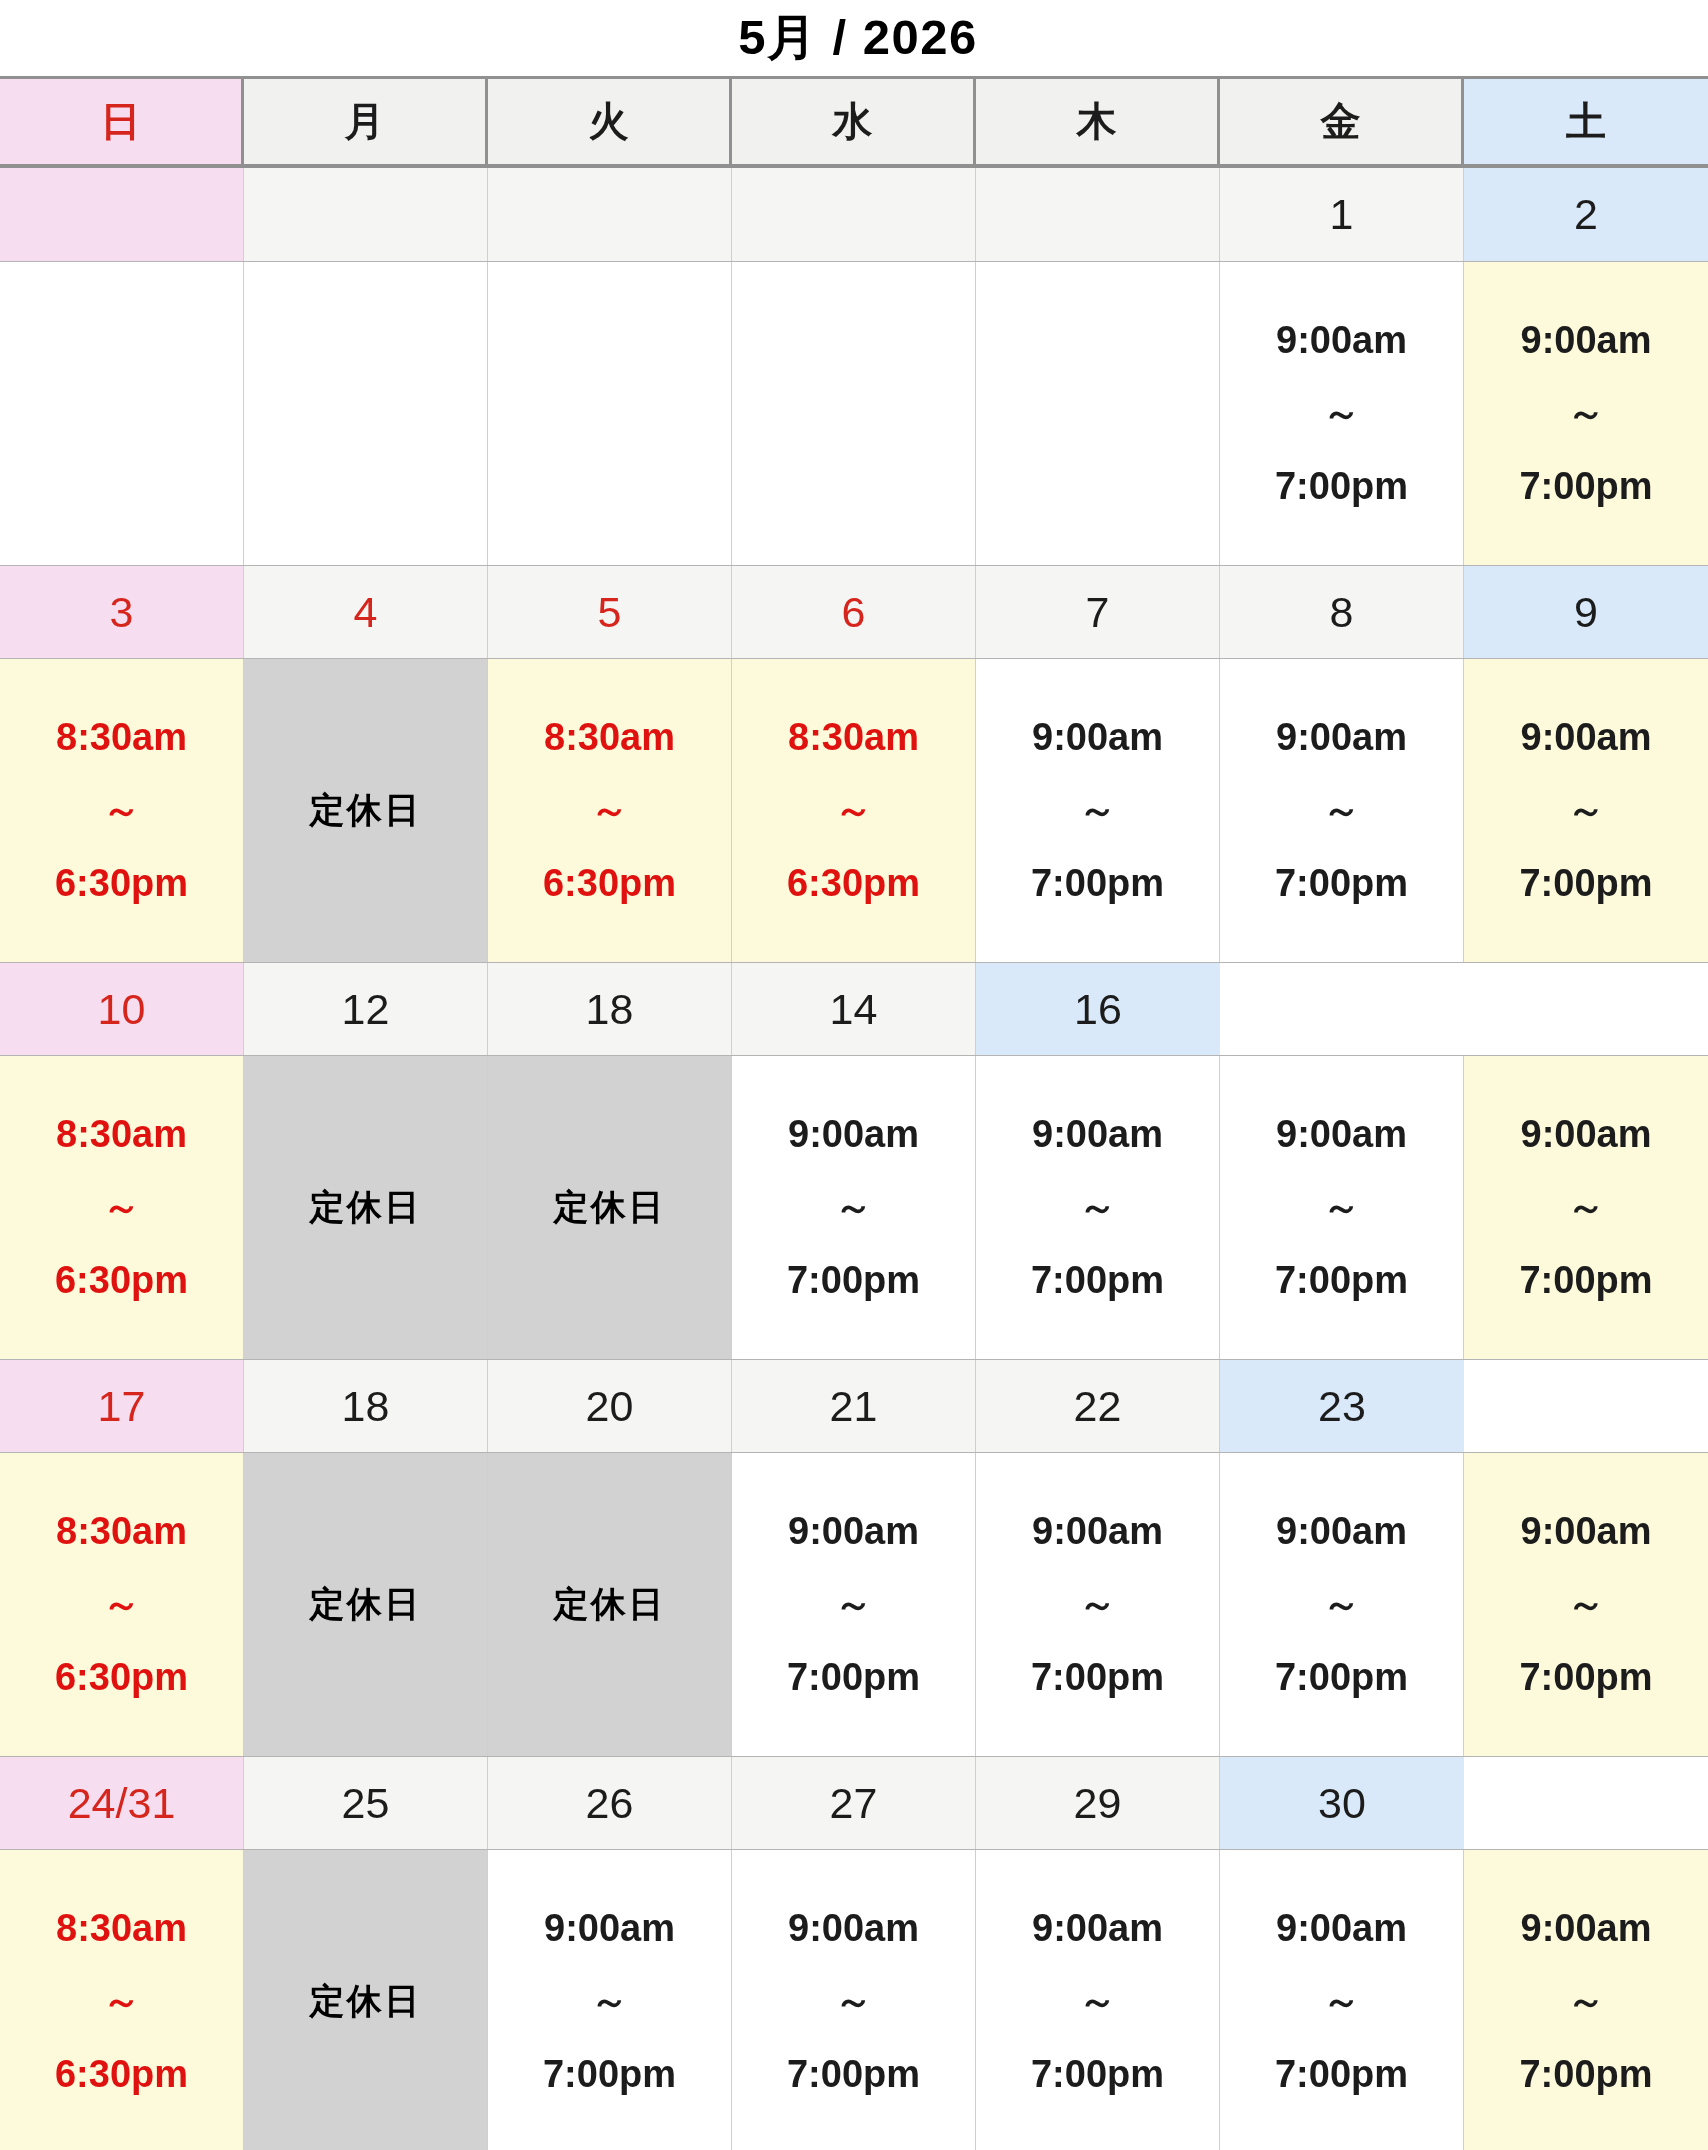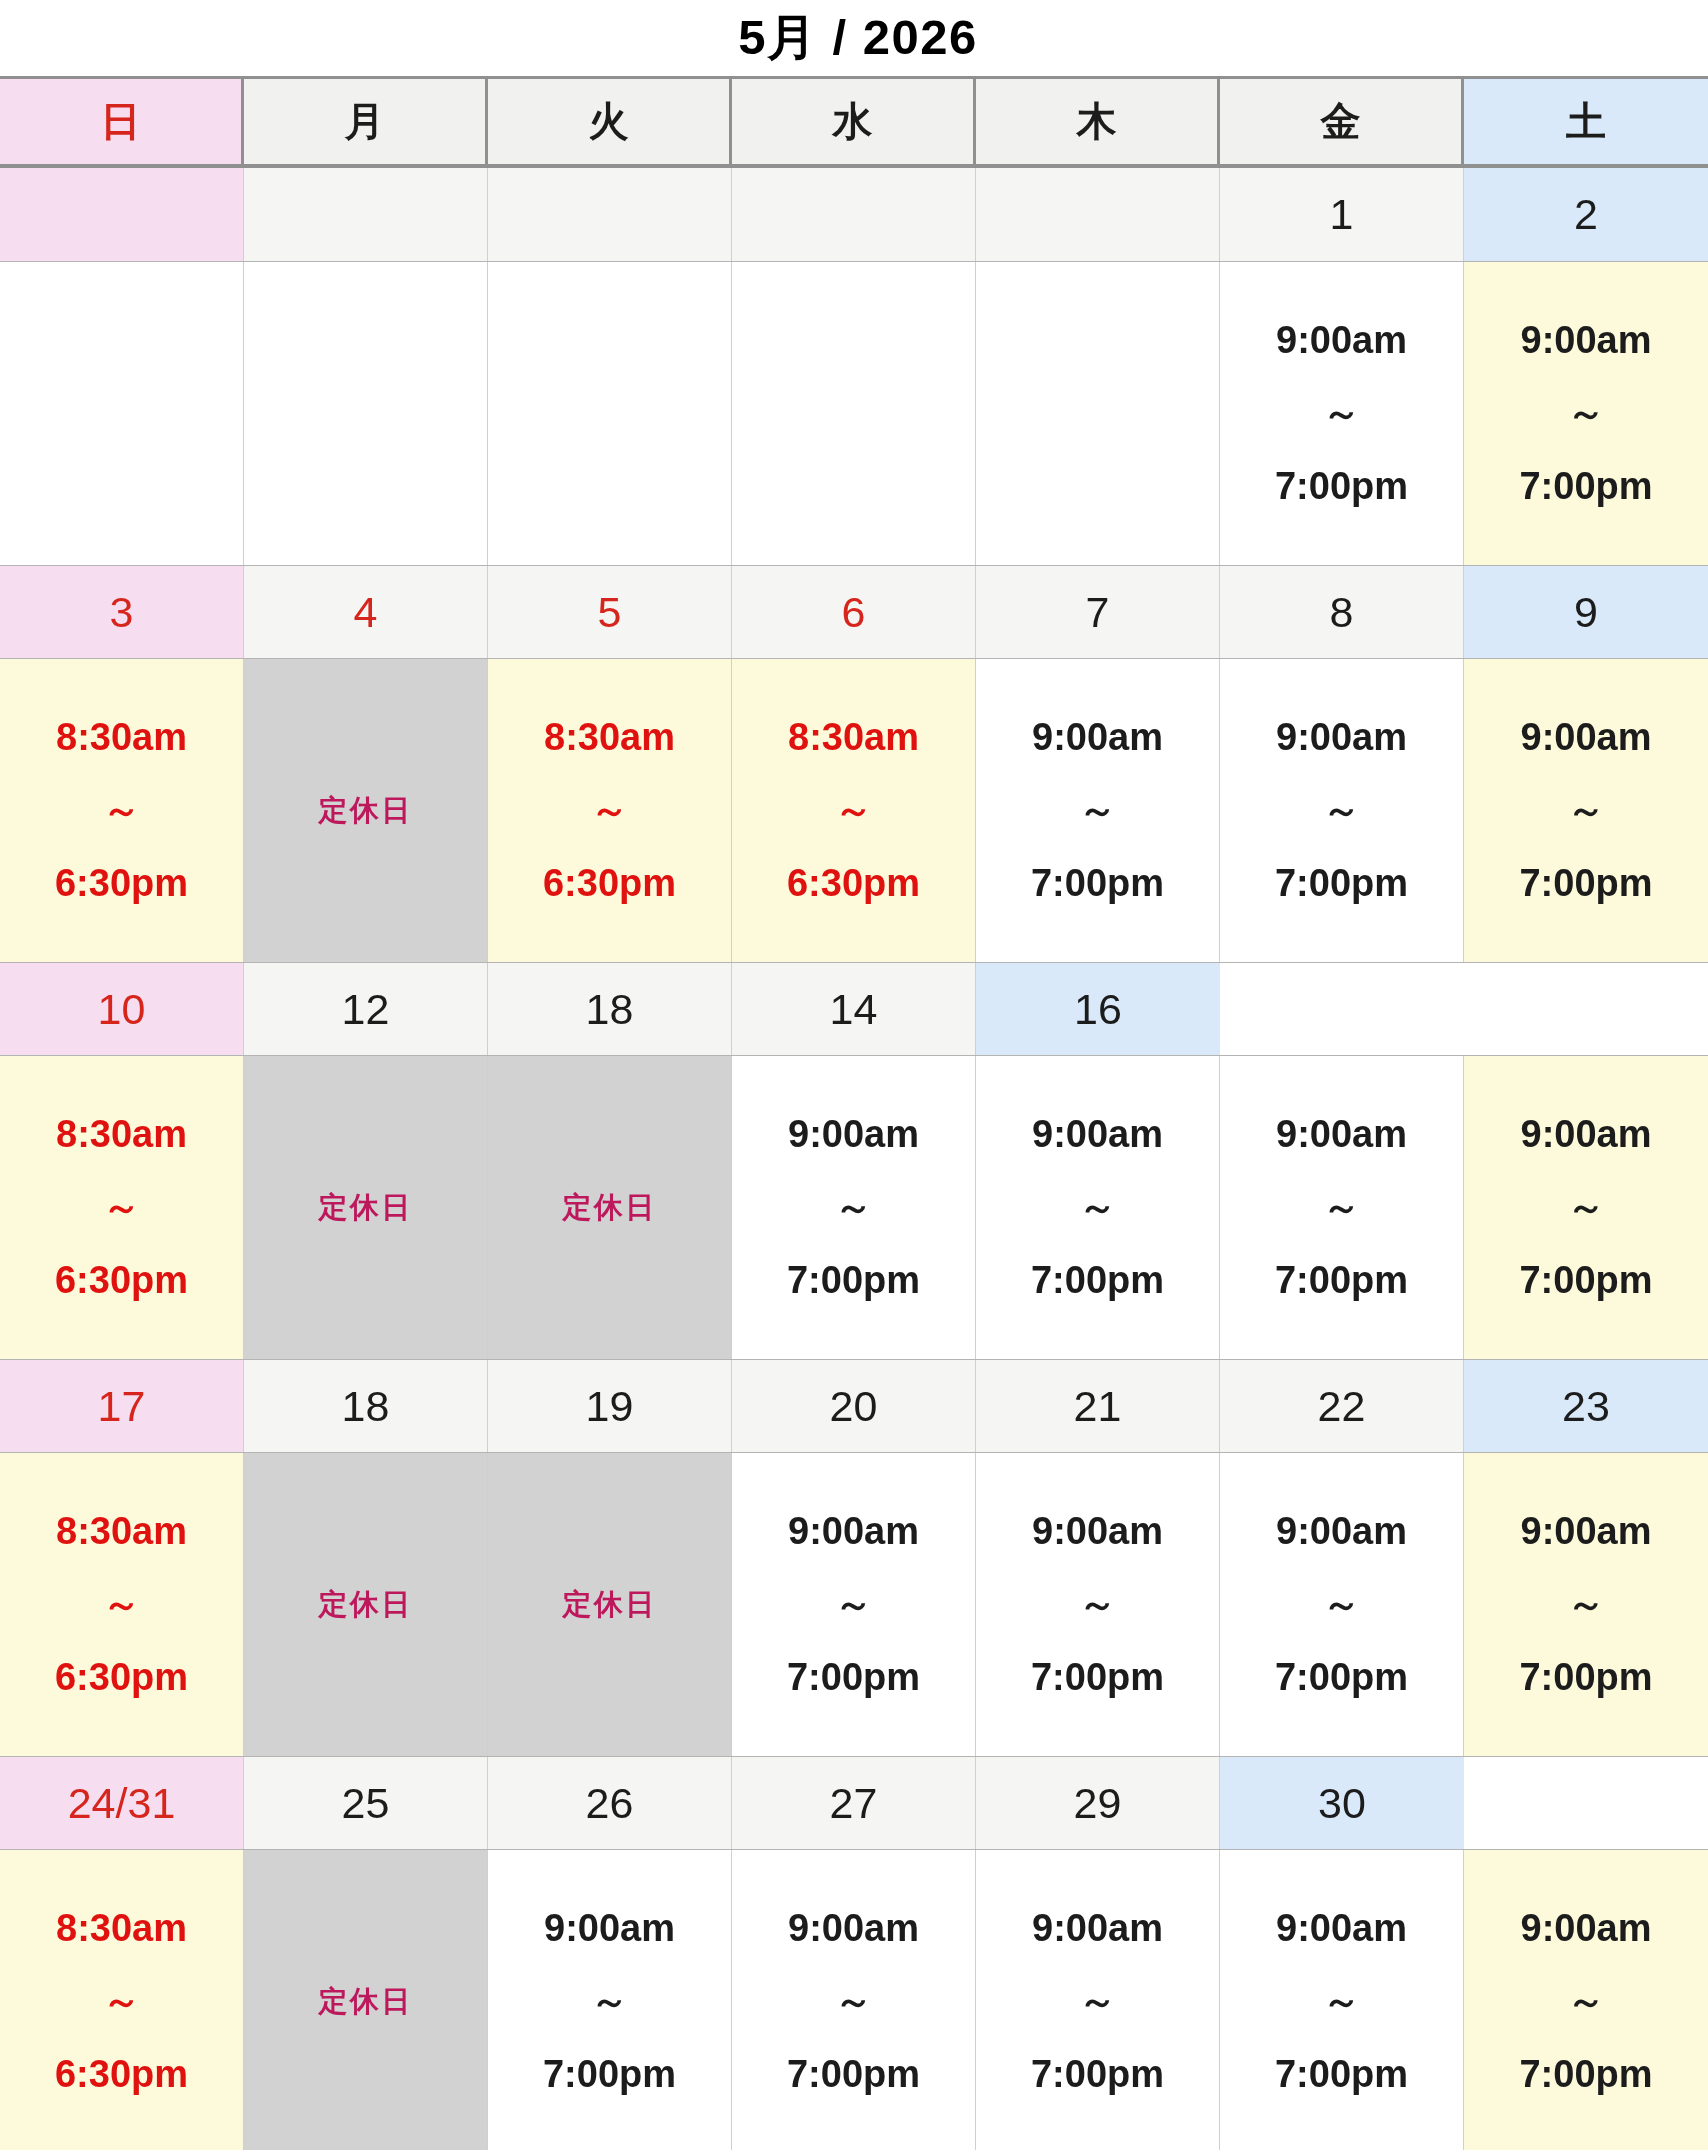--- a/index.html
+++ b/index.html
@@ -72,21 +72,21 @@
   }
   .hrs-cell:not(:last-child){border-right:1.5px solid var(--border-light);}
   .hrs-cell.bg-yellow{background:var(--open-yellow);}
   .hrs-cell.bg-gray{background:var(--closed-gray);}
   .time-line{
     display:block;height:73px;line-height:73px;
     font-size:38px;text-align:center;
   }
   .hrs-cell.c-red .time-line{color:var(--time-red);}
   .closed-label{
-    font-size:29px;letter-spacing:2.3px;color:#be185d;
+    font-size:35px;letter-spacing:2.3px;color:#000000;
   }
 </style>
 </head>
 <body>
 
 <div class="cal">
   <div class="title">5月 / 2026</div>
   <div id="grid">
       <div class="row hdr-row">
         <div class="cell hdr-cell sun">
@@ -250,23 +250,20 @@
         </div>
       </div>
       <div class="row date-row">
         <div class="cell date-cell sun">
           <div class="red">17</div>
         </div>
         <div class="cell date-cell wd">
           <div class="num">18</div>
         </div>
         <div class="cell date-cell wd">
-          <div class="num">19</div>
-        </div>
-        <div class="cell date-cell wd">
           <div class="num">20</div>
         </div>
         <div class="cell date-cell wd">
           <div class="num">21</div>
         </div>
         <div class="cell date-cell wd">
           <div class="num">22</div>
         </div>
         <div class="cell date-cell sat">
           <div class="num">23</div>

